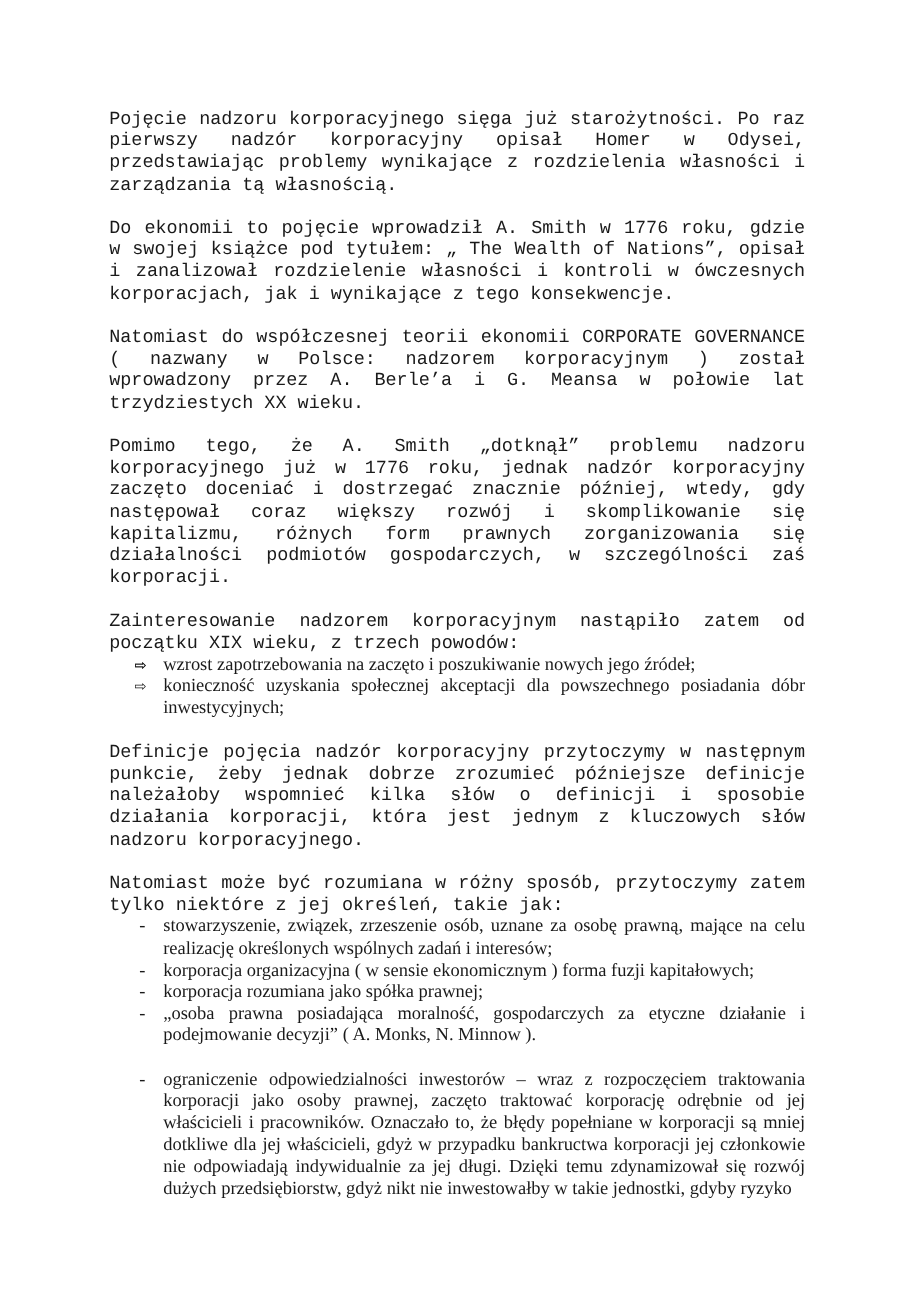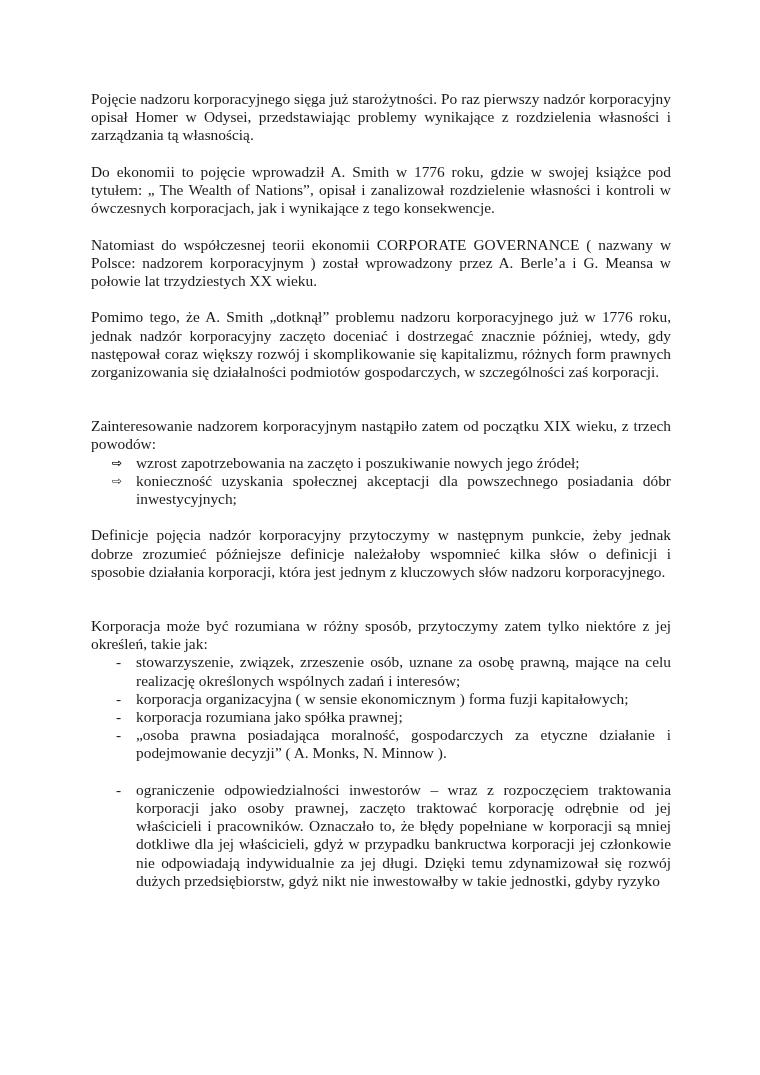--- a/index.html
+++ b/index.html
@@ -19,24 +19,24 @@
       top: 90px;
       width: 580px;
       font-family: "Liberation Serif", "DejaVu Serif", serif;
       font-size: 15.4px;
       line-height: 18.2px;
       color: #1a1a1a;
     }
     .para {
       margin: 0 0 18.2px 0;
       text-align: justify;
+      font-family: Liberation Mono, monospace;
     }
     .para.tight {
       margin-bottom: 0;
-      margin-top: 36px;
     }
     .list {
       list-style: none;
       margin: 0 0 18.2px 0;
       padding: 0;
     }
     .list li {
       position: relative;
       padding-left: 45px;
       text-align: justify;
@@ -83,21 +83,21 @@
     </li>
     <li>
       <span class="marker">⇨</span>
       <span>konieczność uzyskania społecznej akceptacji dla powszechnego posiadania dóbr inwestycyjnych;</span>
     </li>
   </ul>
 
   <p class="para">Definicje pojęcia nadzór korporacyjny przytoczymy w następnym punkcie, żeby jednak dobrze zrozumieć późniejsze definicje należałoby wspomnieć kilka słów o definicji i sposobie działania korporacji, która jest jednym z kluczowych słów nadzoru korporacyjnego.</p>
 
 
-  <p class="para tight">Korporacja może być rozumiana w różny sposób, przytoczymy zatem tylko niektóre z jej określeń, takie jak:</p>
+  <p class="para tight">Natomiast może być rozumiana w różny sposób, przytoczymy zatem tylko niektóre z jej określeń, takie jak:</p>
   <ul class="list dash">
     <li>
       <span class="marker">-</span>
       <span>stowarzyszenie, związek, zrzeszenie osób, uznane za osobę prawną, mające na celu realizację określonych wspólnych zadań i interesów;</span>
     </li>
     <li>
       <span class="marker">-</span>
       <span>korporacja organizacyjna ( w sensie ekonomicznym ) forma fuzji kapitałowych;</span>
     </li>
     <li>

